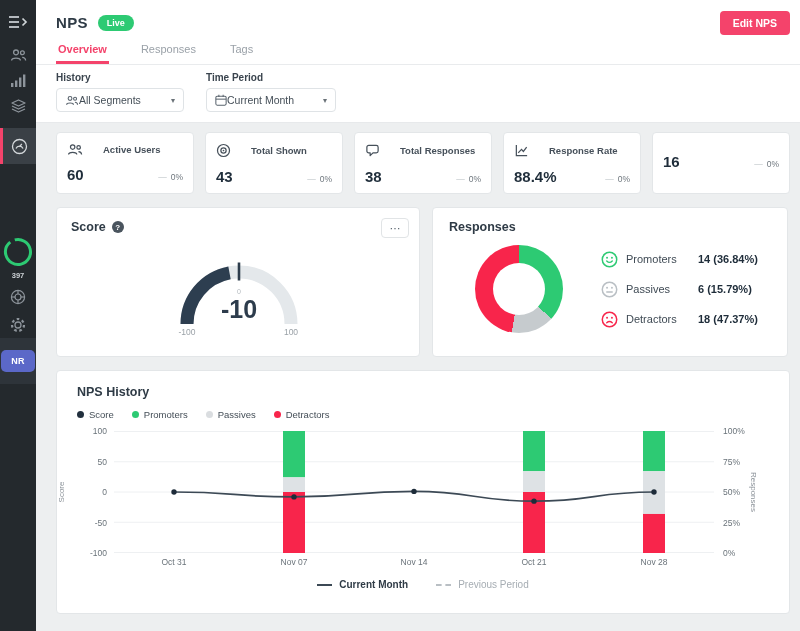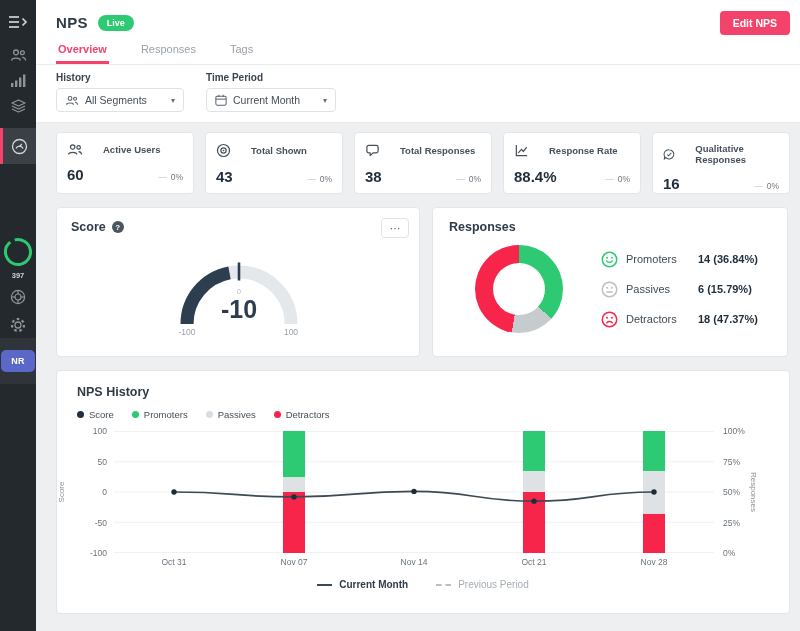--- a/index.html
+++ b/index.html
@@ -24,21 +24,21 @@
   .badge{margin-left:10px;background:var(--green,#2dca73);color:#fff;font-size:9px;font-weight:bold;
          padding:3px 9px;border-radius:9px;}
   .edit-btn{margin-left:auto;background:var(--accent,#f4436b);color:#fff;border:none;border-radius:4px;
             font-size:10.5px;font-weight:bold;padding:6px 13px;cursor:pointer;font-family:inherit;}
   .tabs{display:flex;padding-left:20px;border-bottom:1px solid #e9ebed;margin-top:3px;}
   .tab{margin-right:30px;font-size:11px;color:#9aa1a8;padding:6px 2px 9px;cursor:pointer;}
   .tab.active{color:var(--accent,#f4436b);font-weight:bold;box-shadow:inset 0 -3px 0 var(--accent,#f4436b);}
   .filters{display:flex;gap:22px;padding:7px 0 10px 20px;}
   .filter-label{font-size:10px;font-weight:bold;color:#3a444e;margin-bottom:5px;}
   .dropdown{height:24px;border:1px solid #dfe3e6;border-radius:4px;display:flex;align-items:center;
-            padding:0 8px;gap:6px;font-size:10.5px;color:#454f58;cursor:pointer;background:#fff;}
+            padding:0 8px;gap:0;font-size:10.5px;color:#454f58;cursor:pointer;background:#fff;}
   .dd-seg{width:128px;} .dd-time{width:130px;}
   .caret{margin-left:auto;font-size:8px;color:#6a7278;}
 
   .content{padding:9px 12px 0 20px;}
 
   .card{background:#fff;border:1px solid #e3e6e8;border-radius:4px;}
 
   
   .stats{display:flex;gap:11px;}
   .stat-card{flex:1;height:62px;padding:10px 10px 9px;}
@@ -287,29 +287,20 @@
             </svg>
             <span>Response Rate</span>
           </div>
           <div class="stat-bottom">
             <span class="stat-value">88.4%</span>
             <span class="stat-delta"><span class="dash">—</span><span>0%</span></span>
           </div>
         </div>
 
         <div class="card stat-card">
-          <div class="stat-head">
-            <svg width="15" height="15" viewBox="0 0 16 16">
-              <g stroke="#46505a" stroke-width="1.3" fill="none">
-                <path d="M8 1.8a6 6 0 1 1-4.6 9.9L1.6 14l.6-3.3A6 6 0 0 1 8 1.8Z" stroke-linejoin="round"></path>
-                <path d="M5.4 8 l1.8 1.8 L10.8 6"></path>
-              </g>
-            </svg>
-            <span>Qualitative Responses</span>
-          </div>
           <div class="stat-bottom">
             <span class="stat-value">16</span>
             <span class="stat-delta"><span class="dash">—</span><span>0%</span></span>
           </div>
         </div>
       </div>
 
       <div class="row2">
         <div class="card score-card">
           <div class="title-with-help">

